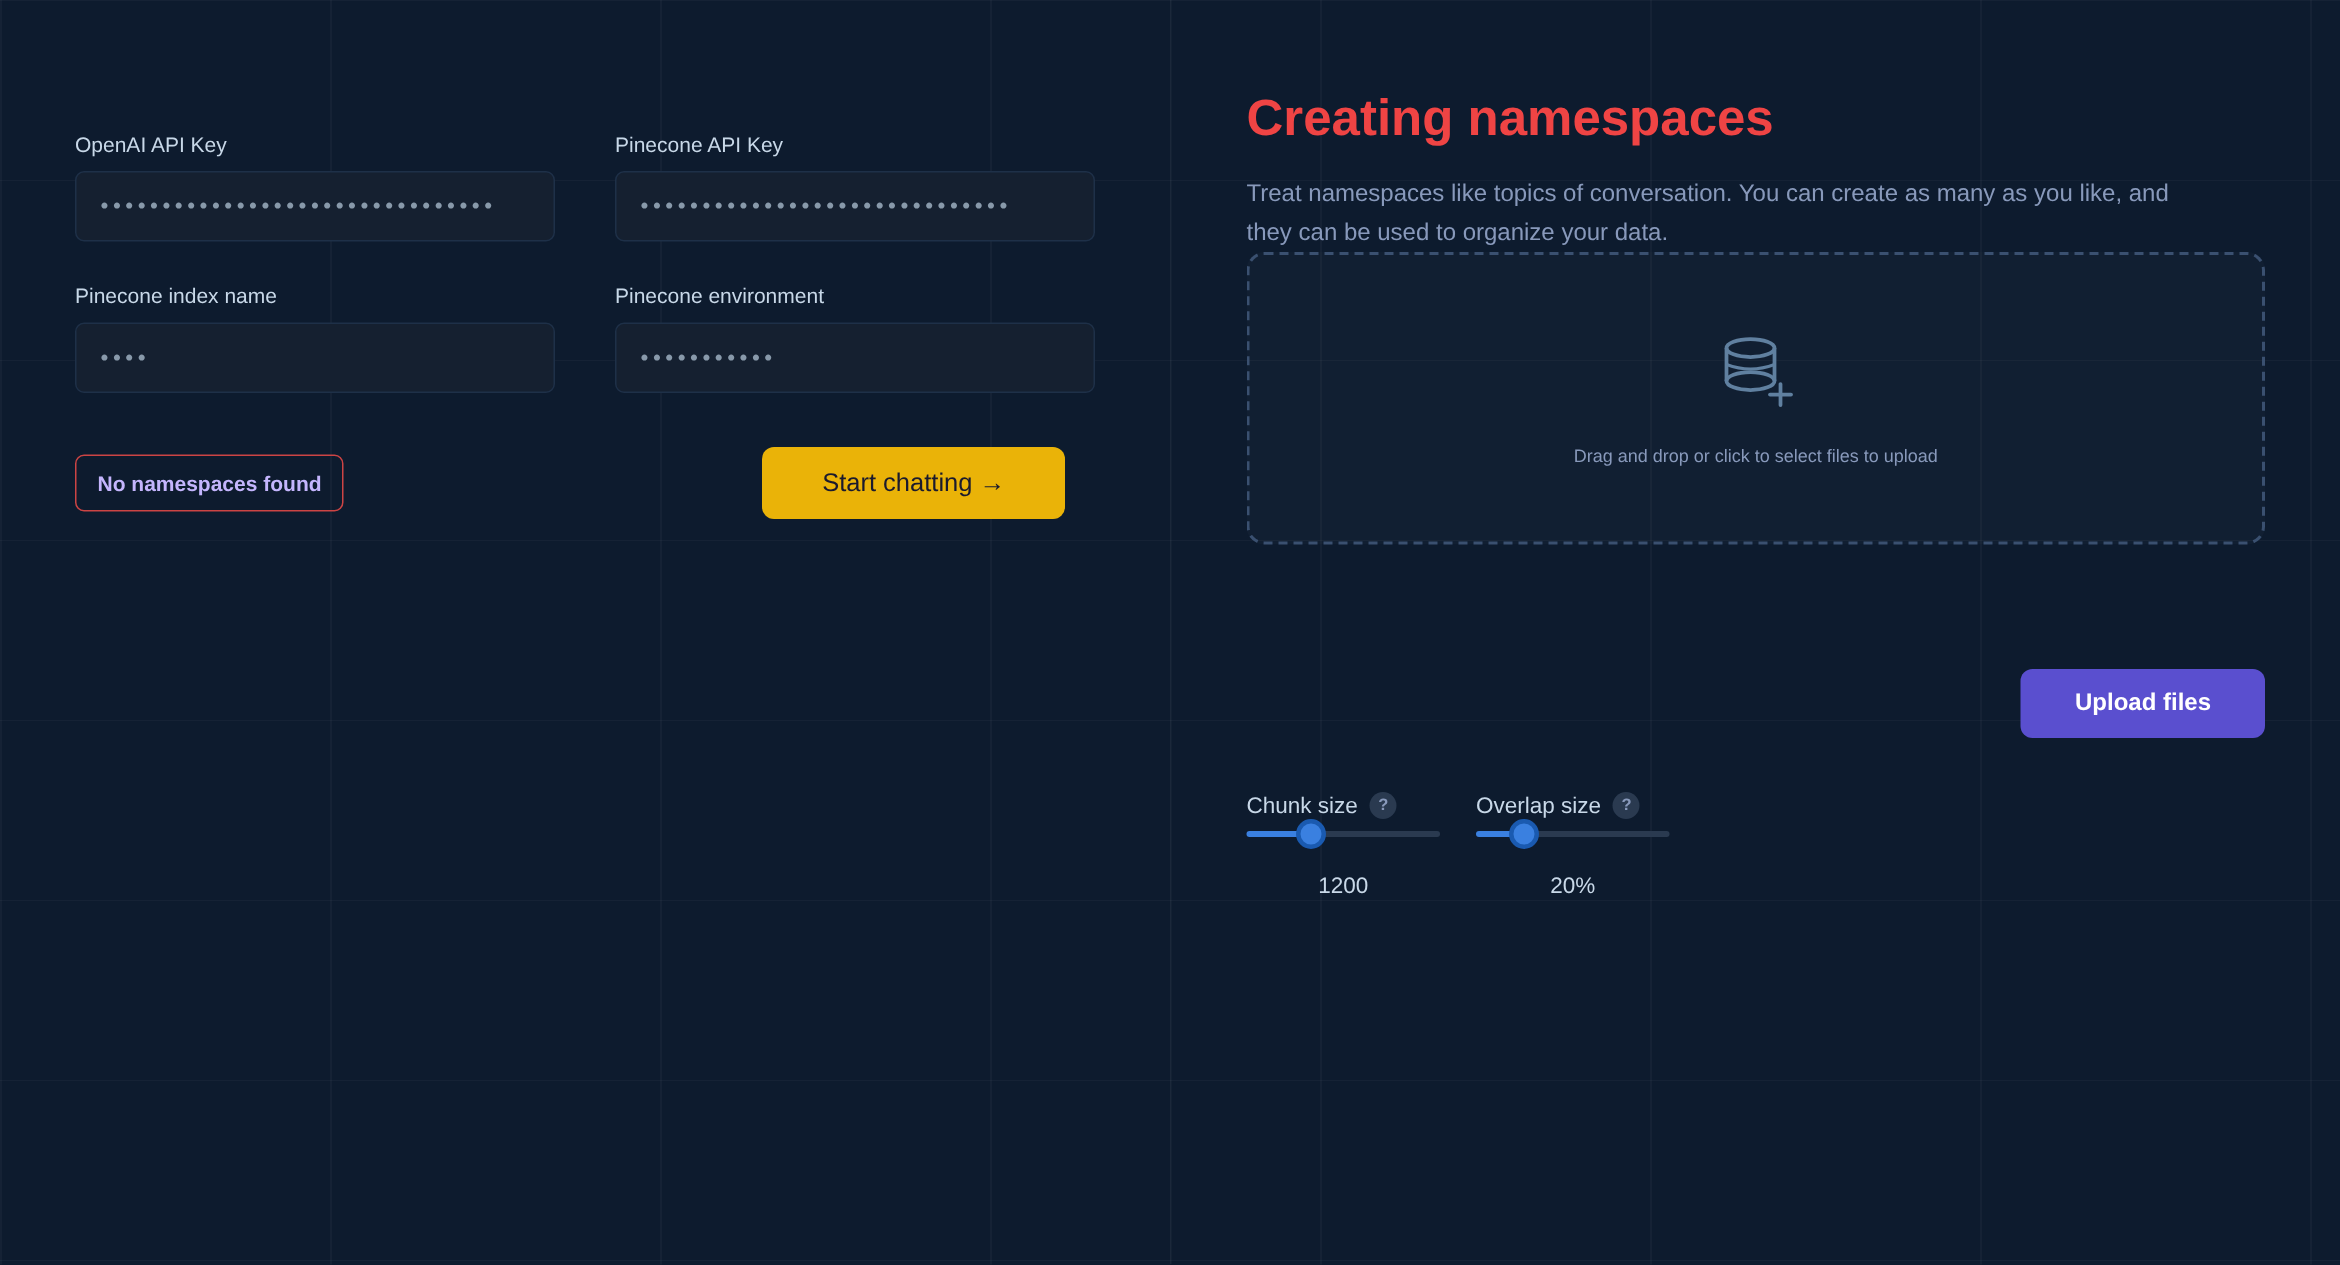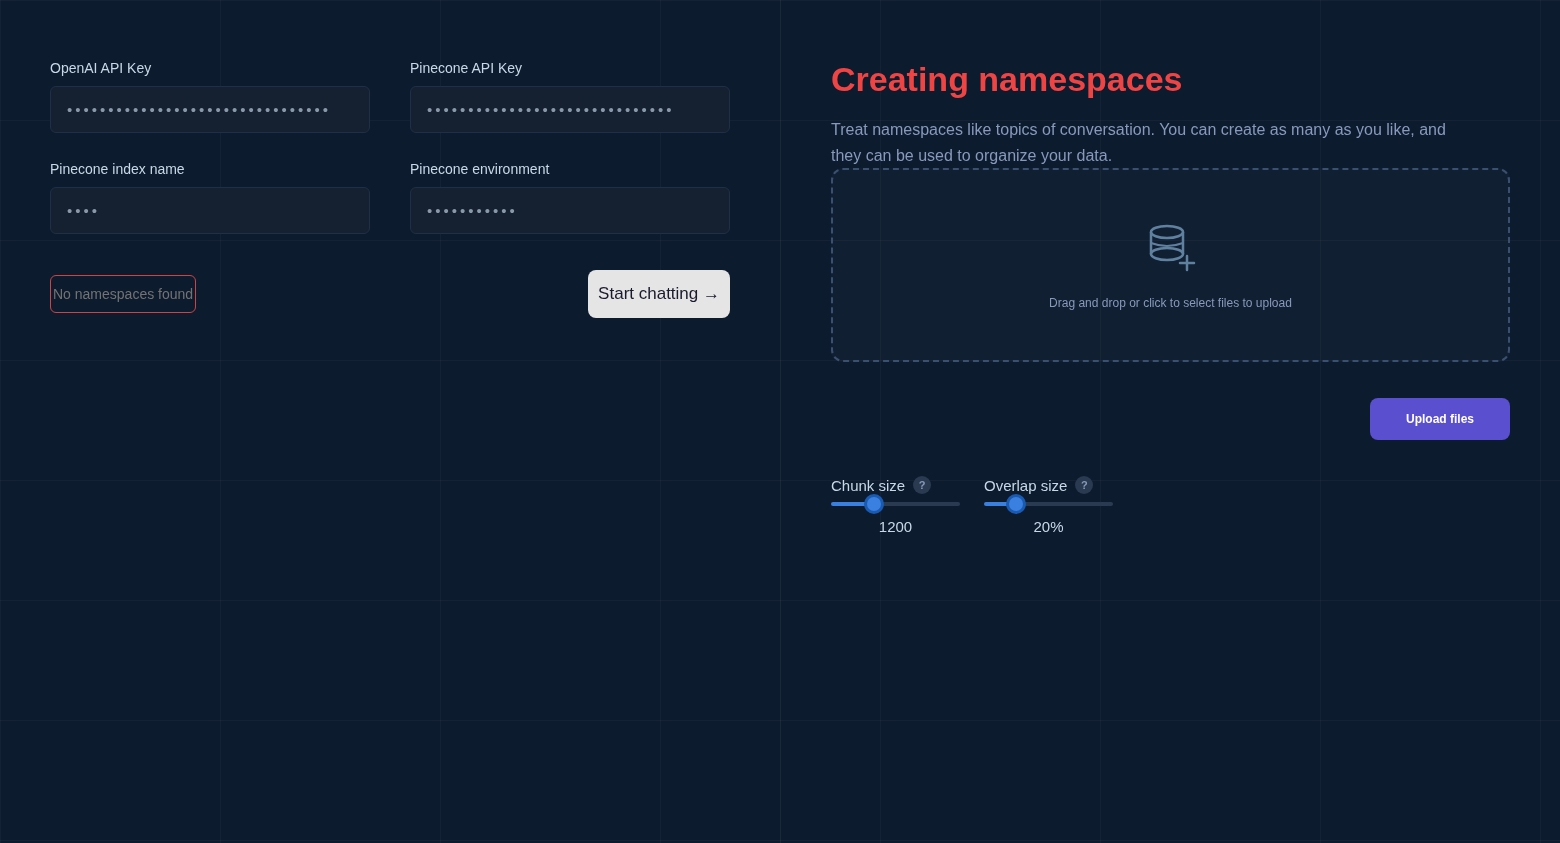--- a/index.html
+++ b/index.html
@@ -43,20 +43,21 @@
       position: relative;
       z-index: 1;
     }
 
     
     .form-grid {
       display: grid;
       grid-template-columns: 1fr 1fr;
       gap: 28px 40px;
       margin-bottom: 36px;
+      margin-top: 28px;
     }
 
     .form-group {
       display: flex;
       flex-direction: column;
       gap: 10px;
     }
 
     .form-label {
       font-size: 14px;
@@ -79,41 +80,42 @@
     .form-actions {
       display: flex;
       align-items: center;
       gap: 30px;
       margin-top: 10px;
     }
 
     .no-namespaces-btn {
       background: transparent;
       border: 1.5px solid #cc4444;
-      color: #737373;
+      color: #c4b5fd;
       border-radius: 6px;
-      padding: 10px 2px;
+      padding: 10px 14px;
       font-size: 14px;
-      font-weight: 400;
+      font-weight: 700;
       cursor: pointer;
     }
 
     .start-chatting-btn {
-      background: #e5e5e5;
+      background: #eab308;
       border: none;
       border-radius: 8px;
-      padding: 14px 10px;
+      padding: 14px 40px;
       font-size: 17px;
       font-weight: 500;
       color: #1a1a2e;
       cursor: pointer;
       display: flex;
       align-items: center;
       gap: 10px;
       margin-left: auto;
+      margin-right: 20px;
     }
 
     
     .panel-title {
       font-size: 34px;
       font-weight: 700;
       color: #ef4444;
       margin-bottom: 18px;
     }
 
@@ -159,24 +161,25 @@
       display: flex;
       justify-content: flex-end;
       margin-bottom: 36px;
     }
 
     .upload-btn {
       background: #5a4fcf;
       border: none;
       border-radius: 8px;
       padding: 14px 36px;
-      font-size: 12px;
+      font-size: 16px;
       font-weight: 600;
       color: #ffffff;
       cursor: pointer;
+      margin-top: 47px;
     }
 
     
     .slider-section {
       display: flex;
       flex-direction: row;
       gap: 24px;
     }
 
     .slider-group {
@@ -234,21 +237,21 @@
       border-radius: 50%;
       background: #3a80e0;
       cursor: pointer;
       border: 3px solid #1a5ab0;
     }
 
     .slider-value {
       text-align: center;
       font-size: 15px;
       color: #c8d8e8;
-      margin-top: 4px;
+      margin-top: 16px;
     }
   </style>
 </head>
 <body>
 
 <div class="left-panel">
   <div class="form-grid">
 
     <div class="form-group">
       <label class="form-label">OpenAI API Key</label>

